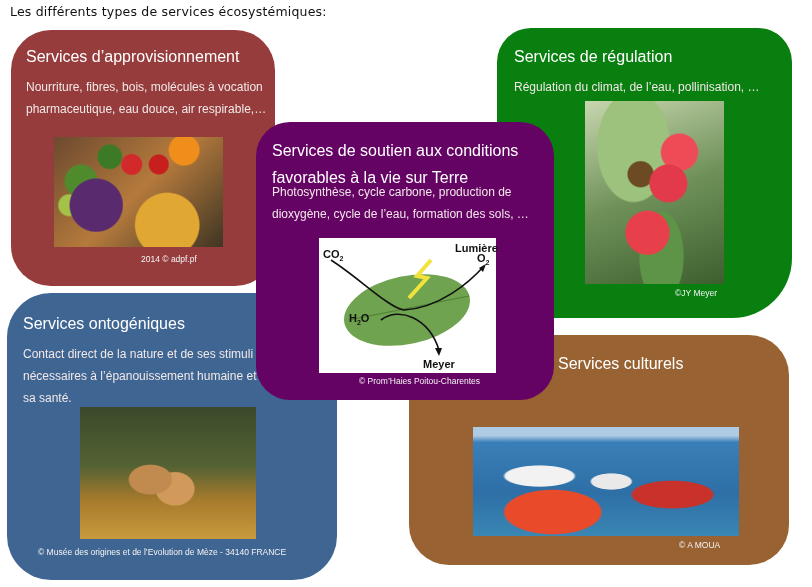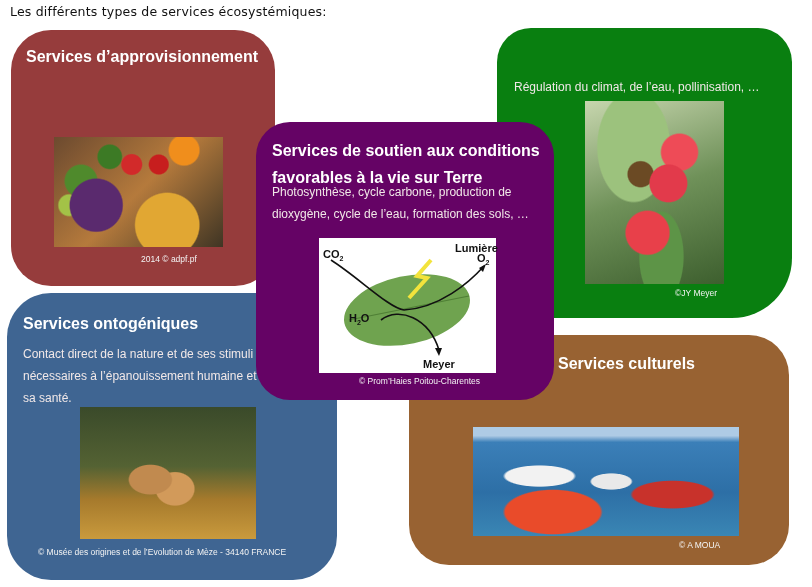--- a/index.html
+++ b/index.html
@@ -1,19 +1,19 @@
 <!DOCTYPE html>
 <html><head>
 <meta charset="utf-8">
 <style>
   html,body{margin:0;padding:0;background:#ffffff;}
   body{width:812px;height:587px;position:relative;overflow:hidden;font-family:"DejaVu Sans",sans-serif;}
   .page-title{position:absolute;left:10px;top:4px;font-family:"DejaVu Sans",sans-serif;font-size:12.5px;color:#111;letter-spacing:0.2px;}
   .card{position:absolute;color:#fff;box-sizing:border-box;font-family:"Liberation Sans",sans-serif;}
-  .card h2{margin:0;font-size:16px;font-weight:bold;line-height:26px;}
+  .card h2{margin:0;font-size:16px;font-weight:normal;line-height:26px;}
   .card p{margin:0;font-size:12px;line-height:22px;color:#f1e8e8;}
   .credit{position:absolute;font-size:8.5px;color:#f4f4f4;white-space:nowrap;}
   .photo{position:absolute;overflow:hidden;}
 
   
   #c1{left:11px;top:30px;width:264px;height:256px;background:#963c3c;border-radius:40px 40px 40px 40px;}
   #c1 h2{position:absolute;left:15px;top:14px;}
   #c1 p{position:absolute;left:15px;top:46px;width:245px;}
   #c1 .photo{left:43px;top:107px;width:169px;height:110px;
     background:
@@ -77,25 +77,27 @@
   .dlabel{position:absolute;font-family:"Liberation Sans",sans-serif;font-weight:bold;color:#111;font-size:11px;}
   .dlabel sub{font-size:7px;}
 </style>
 </head>
 <body>
 
 <div class="page-title">Les différents types de services écosystémiques:</div>
 
 <div class="card" id="c1">
   <h2>Services d’approvisionnement</h2>
+  <p>Nourriture, fibres, bois, molécules à vocation pharmaceutique, eau douce, air respirable,…</p>
   <div class="photo"></div>
   <div class="credit">2014 © adpf.pf</div>
 </div>
 
 <div class="card" id="c2">
+  <h2>Services de régulation</h2>
   <p>Régulation du climat, de l’eau, pollinisation, …</p>
   <div class="photo"></div>
   <div class="credit">©JY Meyer</div>
 </div>
 
 <div class="card" id="c3">
   <h2>Services ontogéniques</h2>
   <p>Contact direct de la nature et de ses stimuli nécessaires à l’épanouissement humaine et à sa santé.</p>
   <div class="photo"></div>
   <div class="credit">© Musée des origines et de l’Evolution de Mèze - 34140 FRANCE</div>

